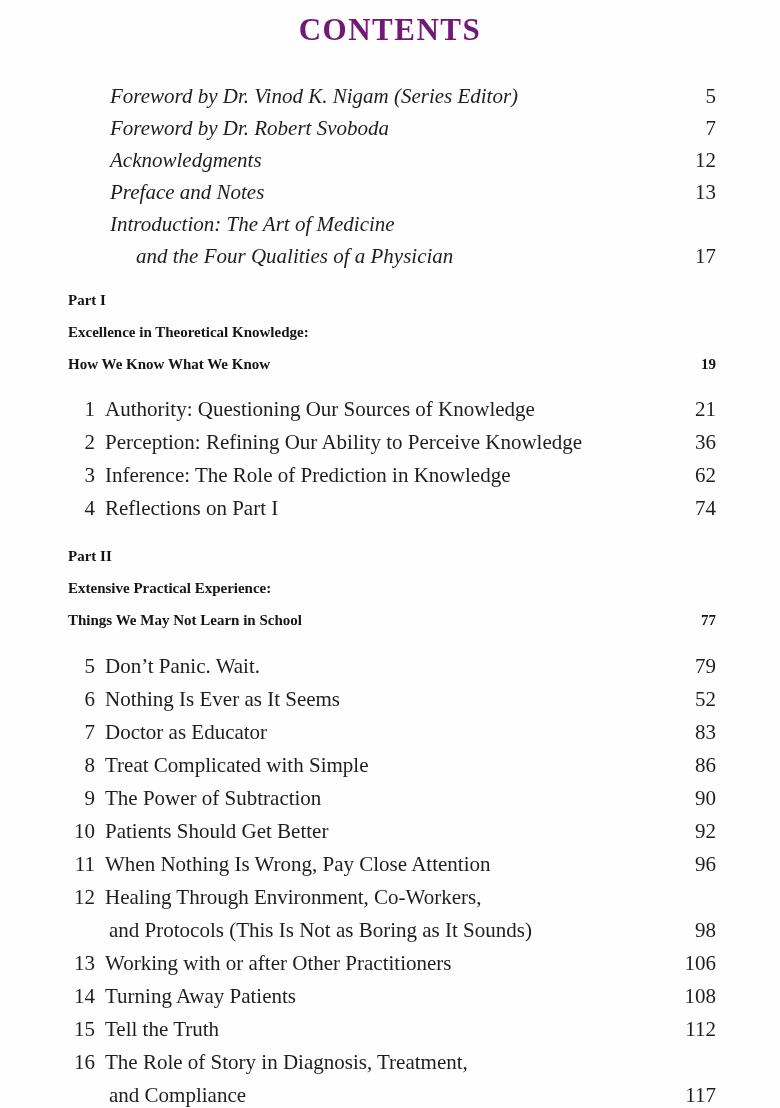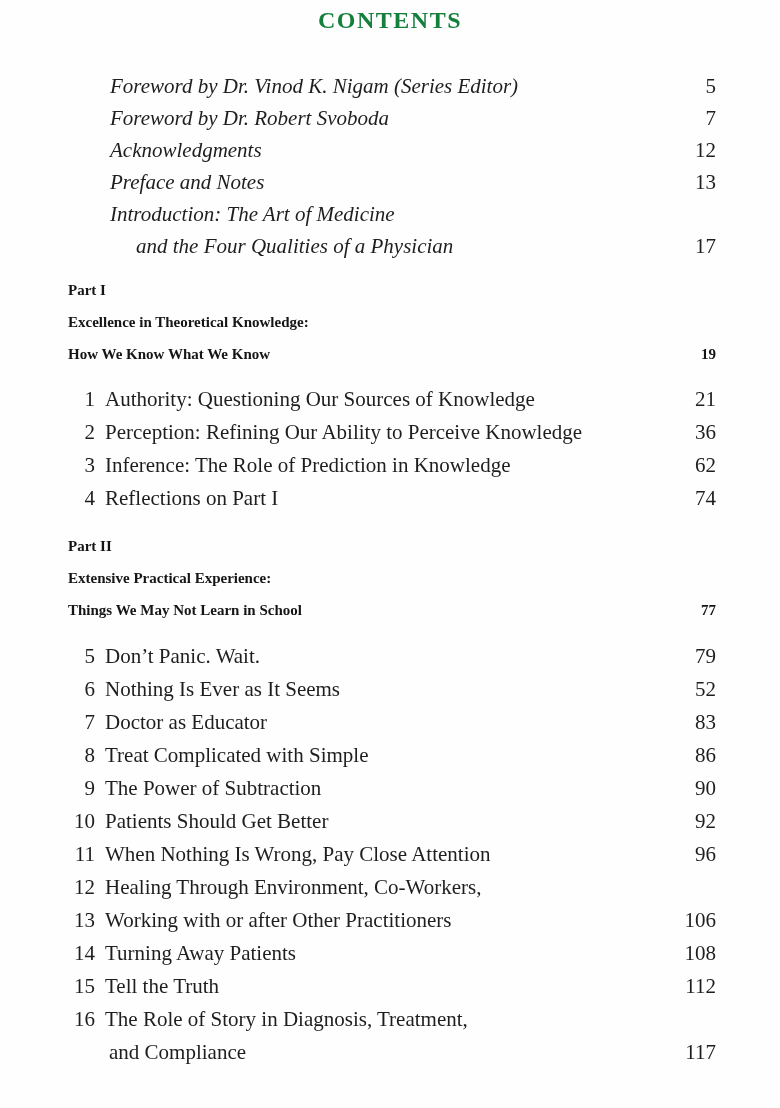--- a/index.html
+++ b/index.html
@@ -12,27 +12,27 @@
     width: 780px;
     height: 1108px;
     background: #fefefe;
     color: #1e1e1e;
     font-family: "Liberation Serif", "DejaVu Serif", serif;
     font-size: 21px;
     overflow: hidden;
     box-sizing: border-box;
   }
   .toc-title {
-    padding-top: 0;
+    padding-top: 10px;
     text-align: center;
-    font-size: 24px;
+    font-size: 31px;
     line-height: 40px;
     font-weight: bold;
     letter-spacing: 1.5px;
-    color: #15803d;
+    color: #701a75;
   }
   
   .front-matter {
     margin: 30px 64px 0 110px;
     font-style: italic;
     line-height: 32px;
   }
   .fm-row {
     display: flex;
     justify-content: flex-end;
@@ -185,20 +185,25 @@
     <div class="ch-line">
       <span class="ch-num">11</span>
       <span class="ch-title">When Nothing Is Wrong, Pay Close Attention</span>
       <span class="page-num">96</span>
     </div>
     <div>
       <div class="ch-line">
         <span class="ch-num">12</span>
         <span class="ch-title">Healing Through Environment, Co-Workers,</span>
       </div>
+      <div class="ch-line">
+        <span class="ch-num"></span>
+        <span class="ch-title cont">and Protocols (This Is Not as Boring as It Sounds)</span>
+        <span class="page-num">98</span>
+      </div>
     </div>
     <div class="ch-line">
       <span class="ch-num">13</span>
       <span class="ch-title">Working with or after Other Practitioners</span>
       <span class="page-num">106</span>
     </div>
     <div class="ch-line">
       <span class="ch-num">14</span>
       <span class="ch-title">Turning Away Patients</span>
       <span class="page-num">108</span>

